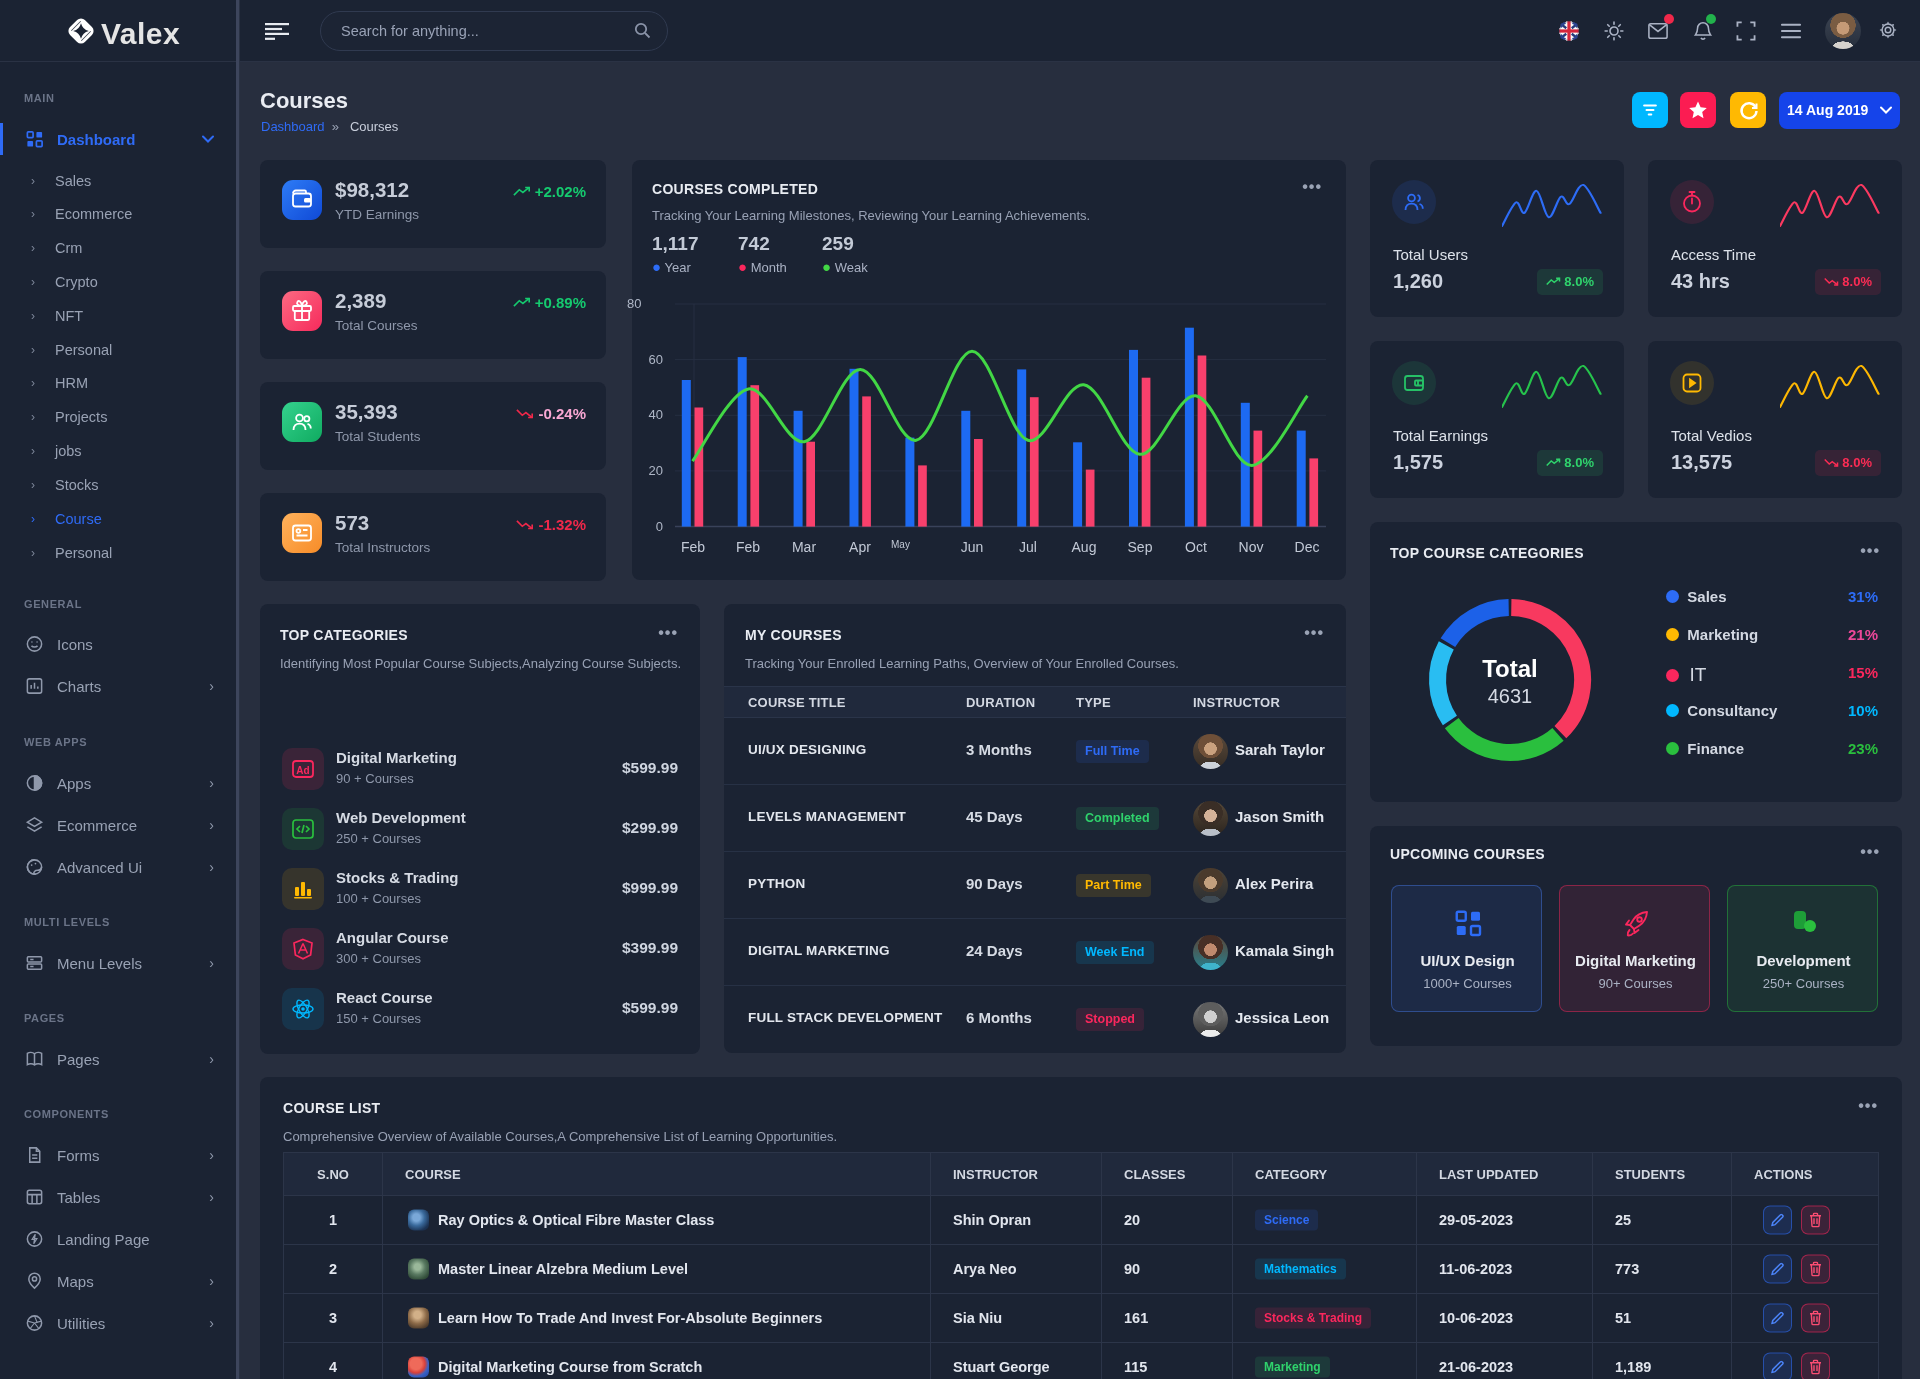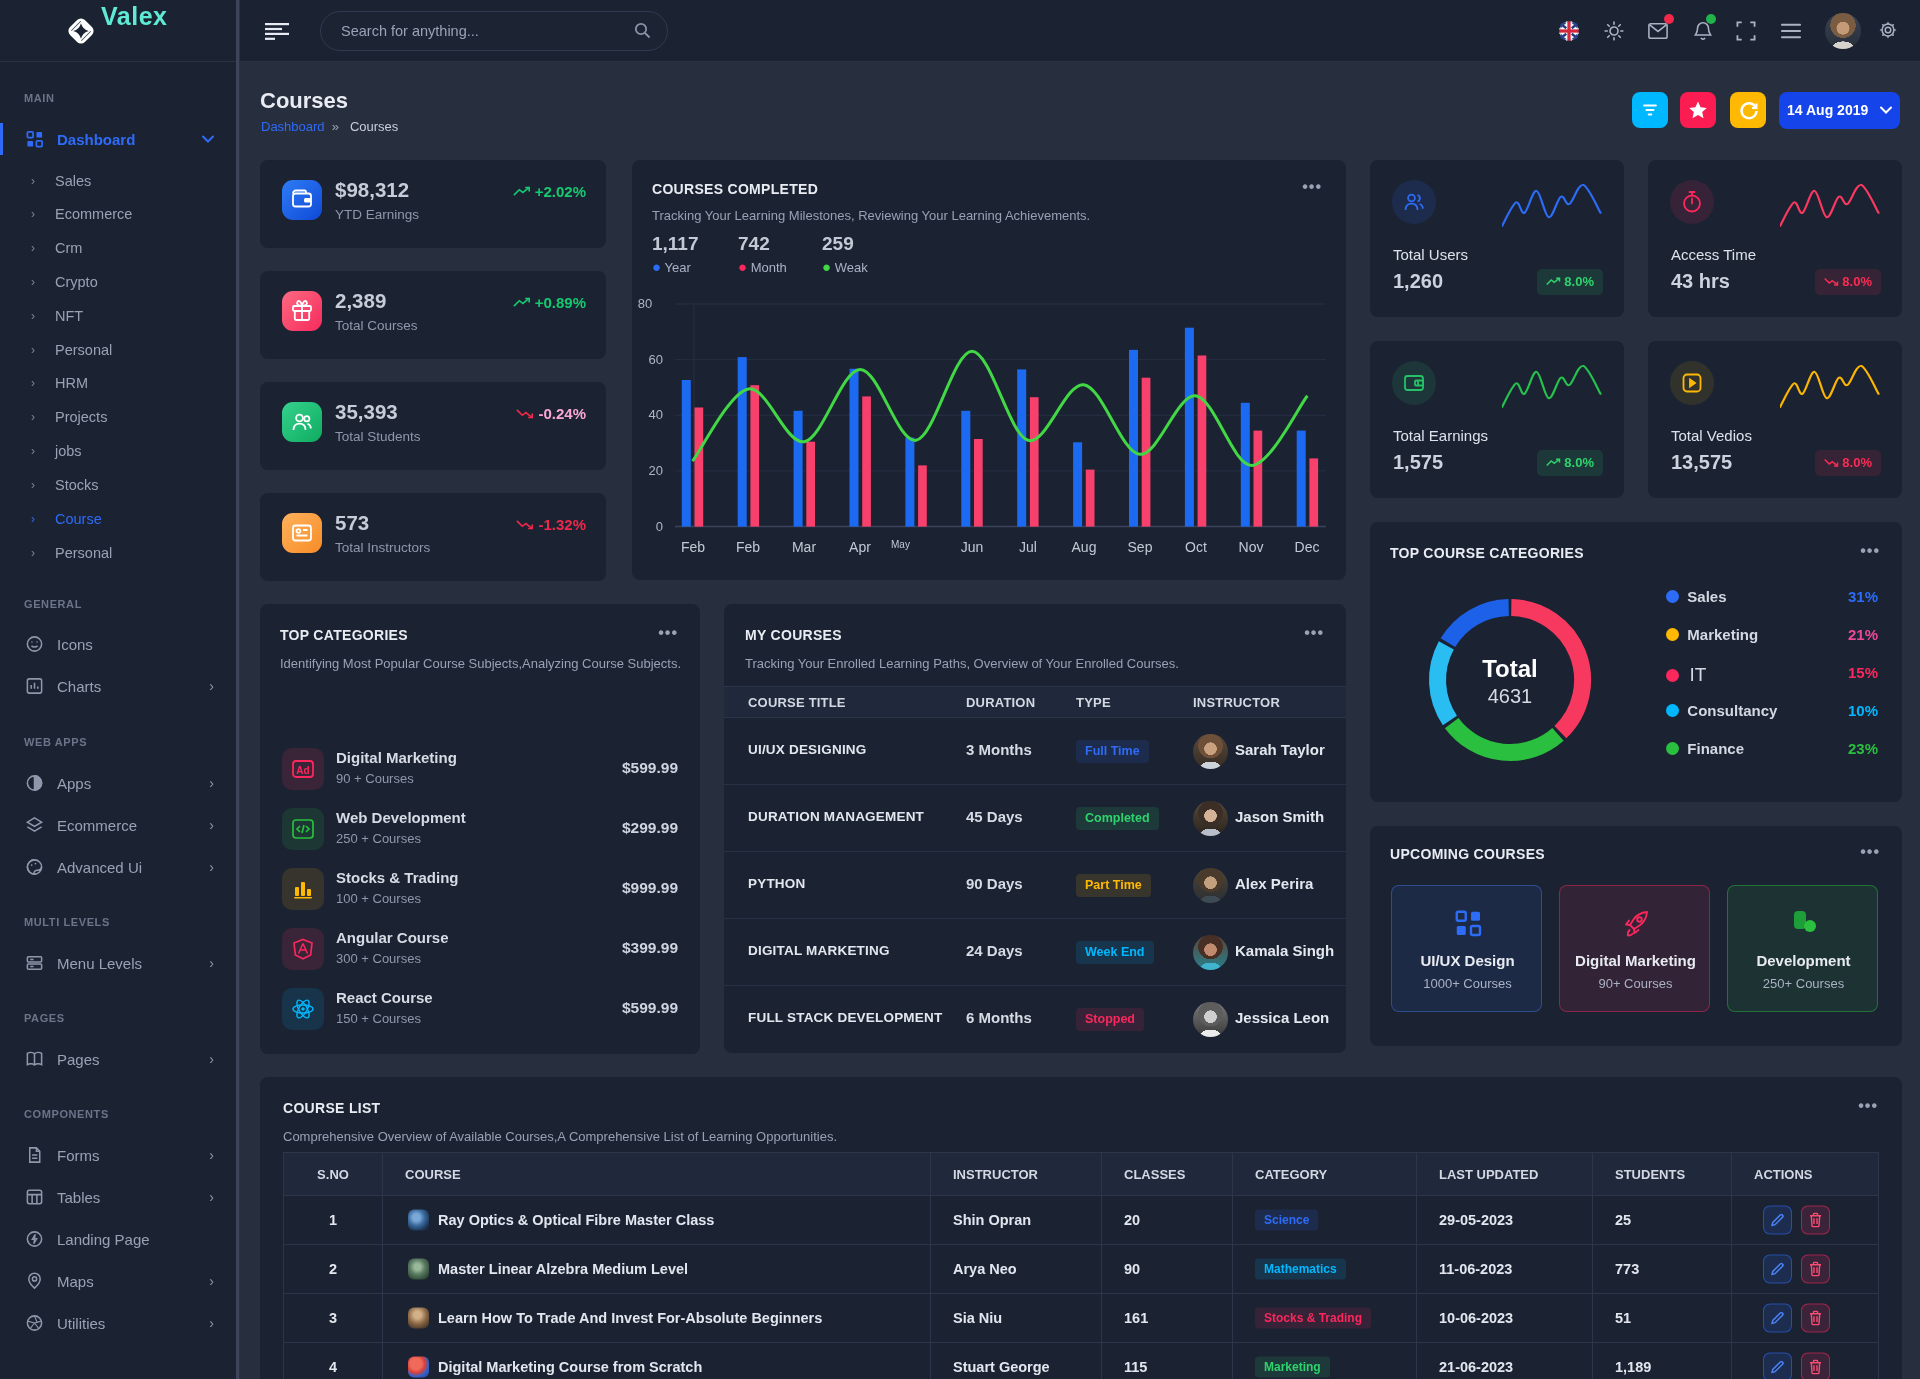--- a/index.html
+++ b/index.html
@@ -83,21 +83,21 @@
 <body>
 
 <div id="sidebar">
   <div class="abs" style="left:236px;top:0;width:2.5px;height:1379px;background:#3d455c;z-index:5"></div>
   <div id="sblogo">
     <svg class="abs" style="left:64px;top:14px" width="34" height="34" viewBox="0 0 34 34">
       <rect x="6.5" y="6.5" width="21" height="21" rx="5.5" fill="#fff" transform="rotate(45 17 17)"></rect>
       <path d="M17 9.2 Q18.6 15.4 24.8 17 Q18.6 18.6 17 24.8 Q15.4 18.6 9.2 17 Q15.4 15.4 17 9.2 Z" fill="#1b2333"></path>
       <path d="M7 16.4 L16.4 7 L17 7.6 L7.6 17 Z M17.6 27 L27 17.6 L26.4 17 L17 26.4 Z" fill="#1b2333" opacity=".85"></path>
     </svg>
-    <div class="abs" style="left:101px;top:2px;font-size:25px;font-weight:bold;color:#5eead4;letter-spacing:.5px">Valex</div>
+    <div class="abs" style="left:101px;top:17px;font-size:30px;font-weight:bold;color:#e5e5e5;letter-spacing:.5px">Valex</div>
   </div>
 
   <div class="sec" style="top:92px">MAIN</div>
   <div class="mi" style="top:120px;height:38px">
     <div class="abs" style="left:0;top:3px;width:3px;height:32px;background:#2f6bf6"></div>
     <svg class="ic" viewBox="0 0 20 20" fill="none" stroke="#2f6bf6" stroke-width="1.8">
         <rect x="2.5" y="2.5" width="6" height="6" rx="1"></rect>
         <rect x="12" y="2.5" width="6" height="6" rx="1" fill="#2f6bf6" stroke="none"></rect>
         <rect x="2.5" y="12" width="6" height="6" rx="1" fill="#2f6bf6" stroke="none"></rect>
         <rect x="12" y="12" width="6" height="6" rx="1"></rect>
@@ -454,21 +454,21 @@
 <div class="abs" style="left:779px;top:539px;width:50px;text-align:center;font-size:14px;color:#c2c9d6">Mar</div>
 <div class="abs" style="left:835px;top:539px;width:50px;text-align:center;font-size:14px;color:#c2c9d6">Apr</div>
 <div class="abs" style="left:891px;top:539px;width:50px;text-align:left;font-size:10px;color:#c2c9d6">May</div>
 <div class="abs" style="left:947px;top:539px;width:50px;text-align:center;font-size:14px;color:#c2c9d6">Jun</div>
 <div class="abs" style="left:1003px;top:539px;width:50px;text-align:center;font-size:14px;color:#c2c9d6">Jul</div>
 <div class="abs" style="left:1059px;top:539px;width:50px;text-align:center;font-size:14px;color:#c2c9d6">Aug</div>
 <div class="abs" style="left:1115px;top:539px;width:50px;text-align:center;font-size:14px;color:#c2c9d6">Sep</div>
 <div class="abs" style="left:1171px;top:539px;width:50px;text-align:center;font-size:14px;color:#c2c9d6">Oct</div>
 <div class="abs" style="left:1226px;top:539px;width:50px;text-align:center;font-size:14px;color:#c2c9d6">Nov</div>
 <div class="abs" style="left:1282px;top:539px;width:50px;text-align:center;font-size:14px;color:#c2c9d6">Dec</div>
-<div class="abs" style="left:627px;top:296px;width:36px;text-align:center;font-size:13px;color:#aeb6c6">80</div>
+<div class="abs" style="left:627px;top:296px;width:36px;text-align:left;font-size:13px;color:#aeb6c6">80</div>
 <div class="abs" style="left:627px;top:352px;width:36px;text-align:right;font-size:13px;color:#aeb6c6">60</div>
 <div class="abs" style="left:627px;top:407px;width:36px;text-align:right;font-size:13px;color:#aeb6c6">40</div>
 <div class="abs" style="left:627px;top:463px;width:36px;text-align:right;font-size:13px;color:#aeb6c6">20</div>
 <div class="abs" style="left:627px;top:519px;width:36px;text-align:right;font-size:13px;color:#aeb6c6">0</div>
 <div class="mini" style="left:1370px;top:160px">
   <div class="circ" style="background:rgba(45,108,246,.13)">
     <svg class="abs" style="left:11px;top:11px" width="22" height="22" viewBox="0 0 22 22" fill="none" stroke="#2d6cf6" stroke-width="1.8">
         <circle cx="8.5" cy="7" r="3.4"></circle>
         <path d="M2.5 19 C2.5 14.8 5 12.6 8.5 12.6 C12 12.6 14.5 14.8 14.5 19"></path>
         <path d="M14.5 4 a3.4 3.4 0 0 1 0 6.5 M16.5 13 C18.6 13.6 19.8 15.4 19.8 17.8"></path>
@@ -669,21 +669,21 @@
   <div class="mch" style="left:469px">INSTRUCTOR</div>
 
   <div class="mcr" style="top:114px">
     <div class="c1">UI/UX DESIGNING</div>
       <div class="c2">3 Months</div>
     <div class="c3" style="color:#2e6bf6;background:rgba(46,107,246,.13)">Full Time</div>
     <div class="av" style="background:radial-gradient(circle at 50% 42%, #caa17e 0 23%, rgba(0,0,0,0) 24%),radial-gradient(ellipse 55% 38% at 50% 102%, #cdd3da 0 60%, rgba(0,0,0,0) 61%),radial-gradient(circle at 50% 34%, #6e4f38 0 42%, rgba(0,0,0,0) 43%),linear-gradient(180deg,#5a4a3c,#352c24)"></div>
     <div class="c4">Sarah Taylor</div>
   </div>
   <div class="mcr" style="top:181px">
-    <div class="c1">DURATION MANAGEMENT</div>
+    <div class="c1">LEVELS MANAGEMENT</div>
       <div class="c2">45 Days</div>
     <div class="c3" style="color:#2fd36c;background:rgba(47,211,108,.13)">Completed</div>
     <div class="av" style="background:radial-gradient(circle at 50% 42%, #d4b298 0 23%, rgba(0,0,0,0) 24%),radial-gradient(ellipse 55% 38% at 50% 102%, #b9bfc8 0 60%, rgba(0,0,0,0) 61%),radial-gradient(circle at 50% 34%, #3a2e26 0 42%, rgba(0,0,0,0) 43%),linear-gradient(180deg,#564838,#2b241e)"></div>
     <div class="c4">Jason Smith</div>
   </div>
   <div class="mcr" style="top:248px">
     <div class="c1">PYTHON</div>
       <div class="c2">90 Days</div>
     <div class="c3" style="color:#ffb902;background:rgba(255,185,2,.13)">Part Time</div>
     <div class="av" style="background:radial-gradient(circle at 50% 42%, #c3a07e 0 23%, rgba(0,0,0,0) 24%),radial-gradient(ellipse 55% 38% at 50% 102%, #3e4a54 0 60%, rgba(0,0,0,0) 61%),radial-gradient(circle at 50% 34%, #4a3a2c 0 42%, rgba(0,0,0,0) 43%),linear-gradient(180deg,#4e4436,#2a2e33)"></div>

